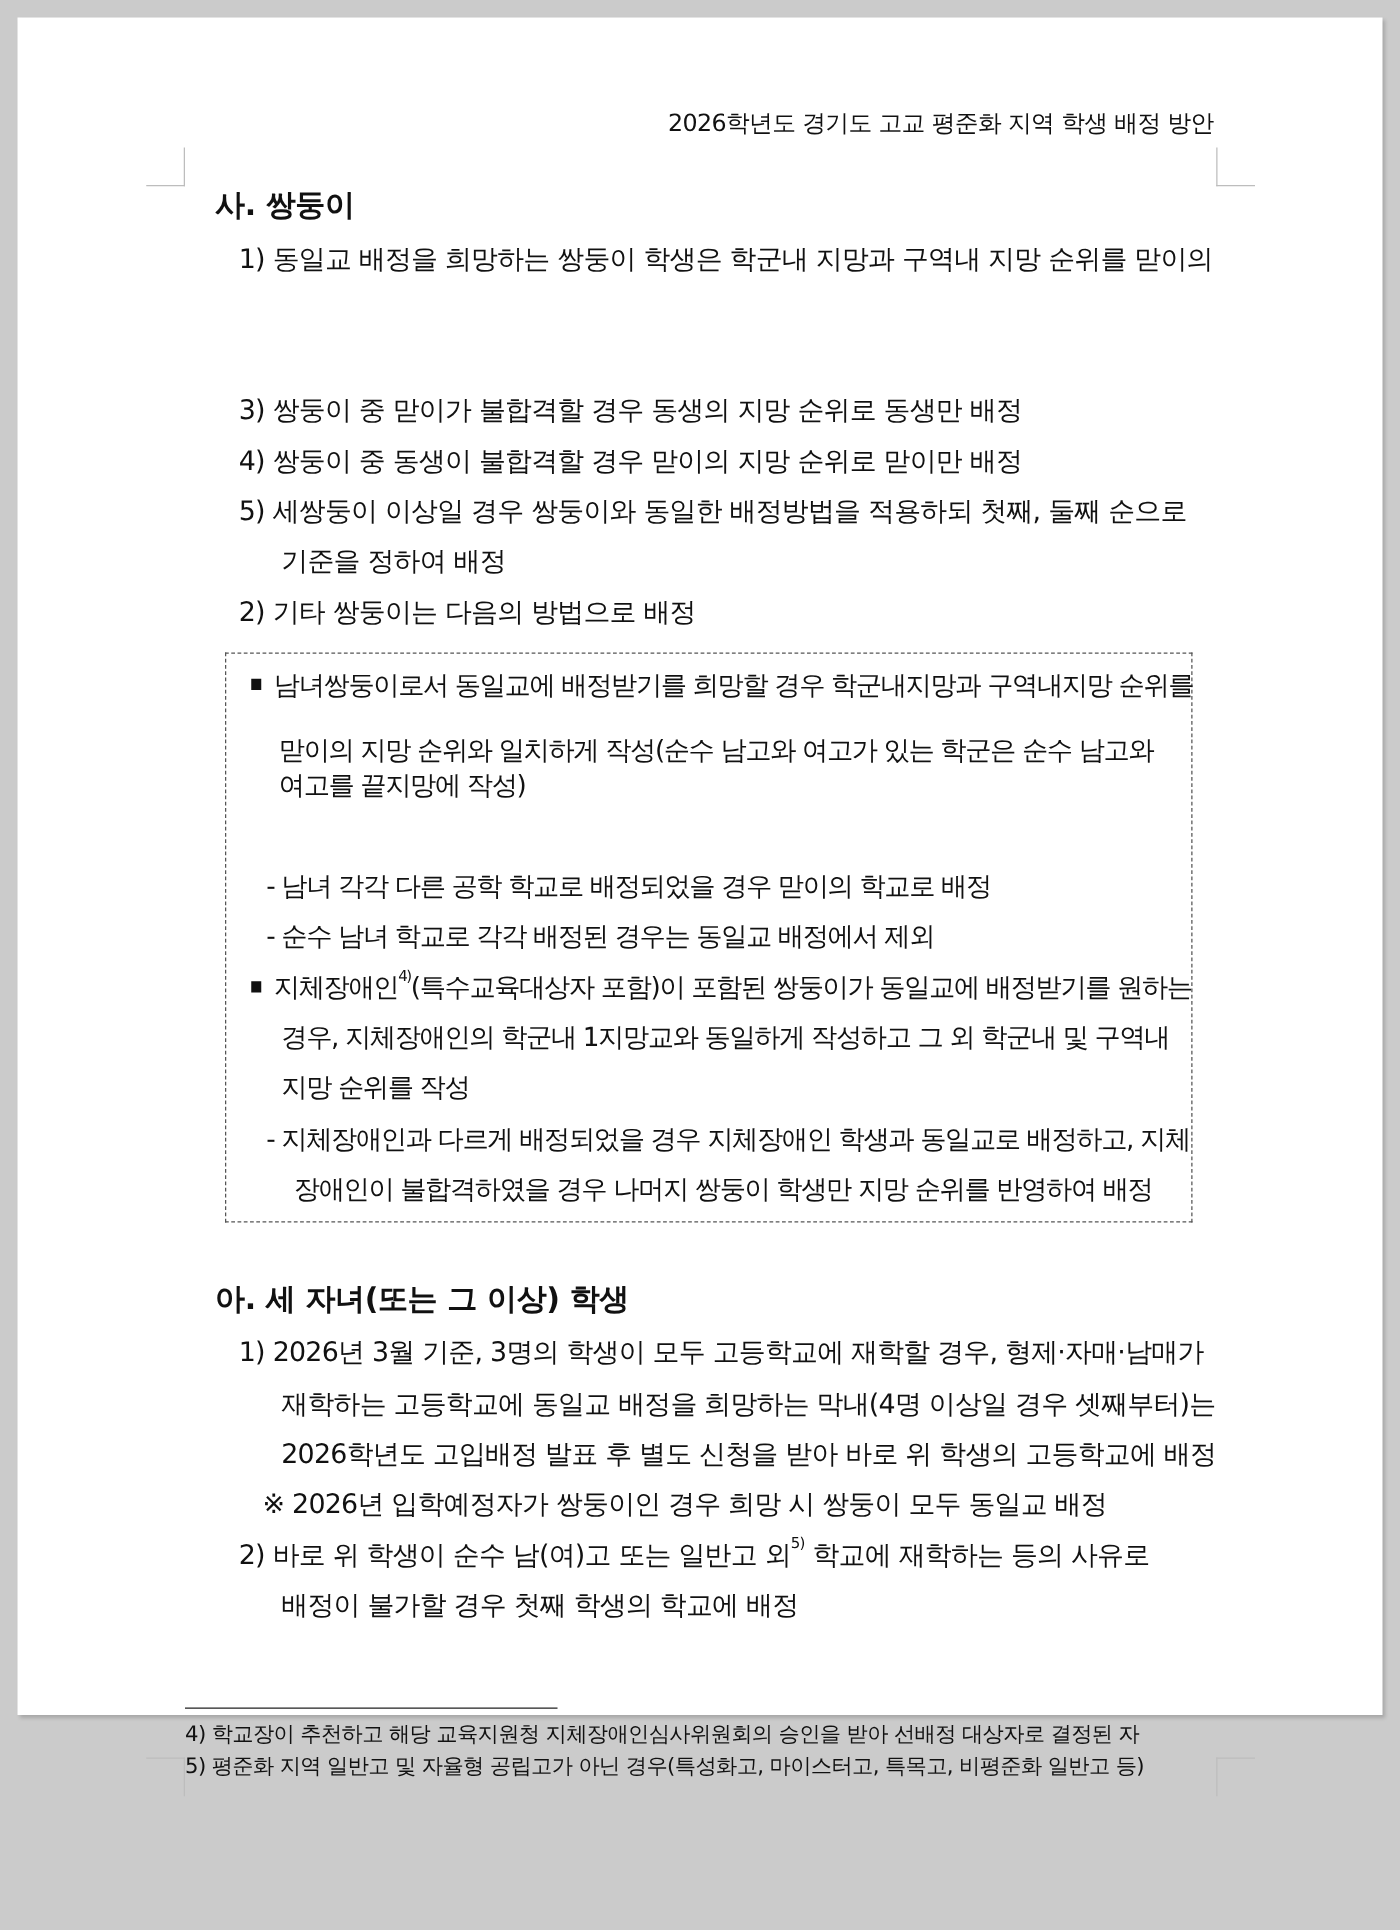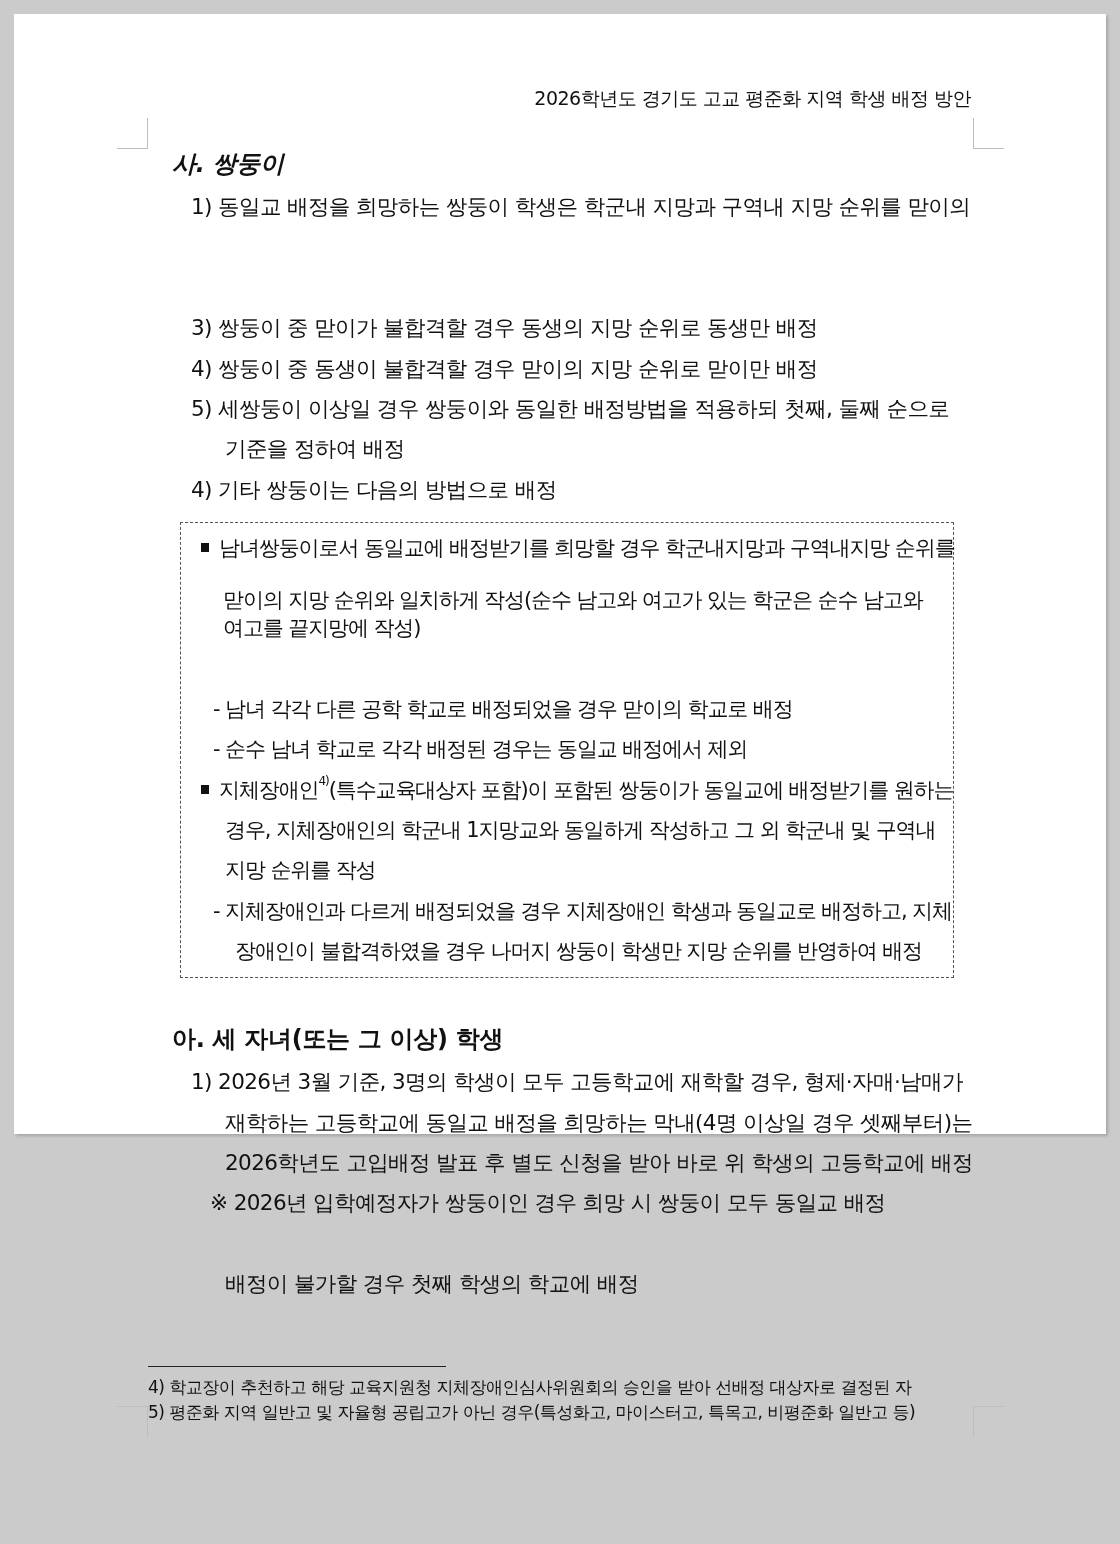--- a/index.html
+++ b/index.html
@@ -1,18 +1,18 @@
 <!DOCTYPE html>
 <html><head>
 <meta charset="utf-8">
 <style>
   html, body { margin:0; padding:0; }
   body { width:1120px; height:1544px; background:#cbcbcb; position:relative; overflow:hidden;
          font-family:"DejaVu Sans", "Liberation Sans", sans-serif; color:#111; }
-  .page { position:absolute; left:14px; top:14px; width:1092px; height:1120px; background:#fff;
+  .page { position:absolute; left:14px; top:14px; width:1092px; height:1358px; background:#fff;
           box-shadow: 2px 2px 3px rgba(0,0,0,0.18); }
   .crop { position:absolute; width:30px; height:30px; border-color:#bdbdbd; border-style:solid; border-width:0; }
   .crop.tl { left:103px; top:104px; border-right-width:1px; border-bottom-width:1px; }
   .crop.tr { left:959px; top:104px; border-left-width:1px; border-bottom-width:1px; }
   .crop.bl { left:103px; top:1392px; border-right-width:1px; border-top-width:1px; }
   .crop.br { left:959px; top:1392px; border-left-width:1px; border-top-width:1px; }
 
   .abs { position:absolute; white-space:nowrap; }
   .header { right:135px; top:72px; font-size:19px; letter-spacing:-0.5px; }
   .h2 { font-size:24px; font-weight:bold; letter-spacing:-0.3px; }
@@ -30,28 +30,28 @@
 <body>
 
 <div class="page">
   <div class="crop tl"></div>
   <div class="crop tr"></div>
   <div class="crop bl"></div>
   <div class="crop br"></div>
 
   <div class="abs header">2026학년도 경기도 고교 평준화 지역 학생 배정 방안</div>
 
-  <div class="abs h2" style="left:158px; top:134px;font-style:italic;">사. 쌍둥이</div>
+  <div class="abs h2" style="left:158px; top:134px;">사. 쌍둥이</div>
 
   <div class="abs line" style="left:177px; top:178px;">1) 동일교 배정을 희망하는 쌍둥이 학생은 학군내 지망과 구역내 지망 순위를 맏이의</div>
   <div class="abs line" style="left:177px; top:299px;">3) 쌍둥이 중 맏이가 불합격할 경우 동생의 지망 순위로 동생만 배정</div>
   <div class="abs line" style="left:177px; top:340px;">4) 쌍둥이 중 동생이 불합격할 경우 맏이의 지망 순위로 맏이만 배정</div>
   <div class="abs line" style="left:177px; top:380px;">5) 세쌍둥이 이상일 경우 쌍둥이와 동일한 배정방법을 적용하되 첫째, 둘째 순으로</div>
   <div class="abs line" style="left:211px; top:420px;">기준을 정하여 배정</div>
-  <div class="abs line" style="left:177px; top:461px;">4) 기타 쌍둥이는 다음의 방법으로 배정</div>
+  <div class="abs line" style="left:177px; top:461px;">2) 기타 쌍둥이는 다음의 방법으로 배정</div>
 
   <div class="box"></div>
   <div class="abs boxline" style="left:187px; top:520px;">
     <span class="bullet"></span><span>남녀쌍둥이로서 동일교에 배정받기를 희망할 경우 학군내지망과 구역내지망 순위를</span>
   </div>
   <div class="abs boxline" style="left:209px; top:560px;margin-top:12px;">맏이의 지망   순위와 일치하게 작성(순수 남고와 여고가 있는 학군은 순수 남고와</div>
   <div class="abs boxline" style="left:209px; top:600px;">여고를 끝지망에 작성)</div>
   <div class="abs boxline" style="left:199px; top:681px;">- 남녀 각각 다른 공학 학교로 배정되었을 경우 맏이의 학교로 배정</div>
   <div class="abs boxline" style="left:199px; top:721px;">- 순수 남녀 학교로 각각 배정된 경우는 동일교 배정에서 제외</div>
 
@@ -61,19 +61,22 @@
   <div class="abs boxline" style="left:211px; top:802px;">경우, 지체장애인의 학군내 1지망교와 동일하게 작성하고 그 외 학군내 및 구역내</div>
   <div class="abs boxline" style="left:211px; top:842px;">지망 순위를 작성</div>
   <div class="abs boxline" style="left:199px; top:883px;">- 지체장애인과 다르게 배정되었을 경우 지체장애인 학생과 동일교로 배정하고, 지체</div>
   <div class="abs h2" style="left:158px; top:1009px;">아. 세 자녀(또는 그 이상) 학생</div>
 
   <div class="abs boxline" style="left:221px; top:923px;">장애인이 불합격하였을 경우 나머지 쌍둥이 학생만 지망 순위를 반영하여 배정</div>
   <div class="abs line" style="left:177px; top:1053px;">1) 2026년 3월 기준, 3명의 학생이 모두 고등학교에 재학할 경우, 형제·자매·남매가</div>
   <div class="abs line" style="left:211px; top:1094px;">재학하는 고등학교에 동일교 배정을 희망하는 막내(4명 이상일 경우 셋째부터)는</div>
   <div class="abs line" style="left:211px; top:1134px;">2026학년도 고입배정 발표 후 별도 신청을 받아 바로 위 학생의 고등학교에 배정</div>
   <div class="abs line" style="left:196px; top:1174px;">※ 2026년 입학예정자가 쌍둥이인 경우 희망 시 쌍둥이 모두 동일교 배정</div>
+  <div class="abs line" style="left:177px; top:1215px;">
+    <span>2) 바로 위 학생이 순수 남(여)고 또는 일반고 외</span><sup>5)</sup><span> 학교에 재학하는 등의 사유로</span>
+  </div>
   <div class="abs line" style="left:211px; top:1255px;">배정이 불가할 경우 첫째 학생의 학교에 배정</div>
 
   <div class="fnrule"></div>
   <div class="abs fn" style="left:134px; top:1362px;">4) 학교장이 추천하고 해당 교육지원청 지체장애인심사위원회의 승인을 받아 선배정 대상자로 결정된 자</div>
   <div class="abs fn" style="left:134px; top:1387px;">5) 평준화 지역 일반고 및 자율형 공립고가 아닌 경우(특성화고, 마이스터고, 특목고, 비평준화 일반고 등)</div>
 
 </div>
 
 </body></html>

